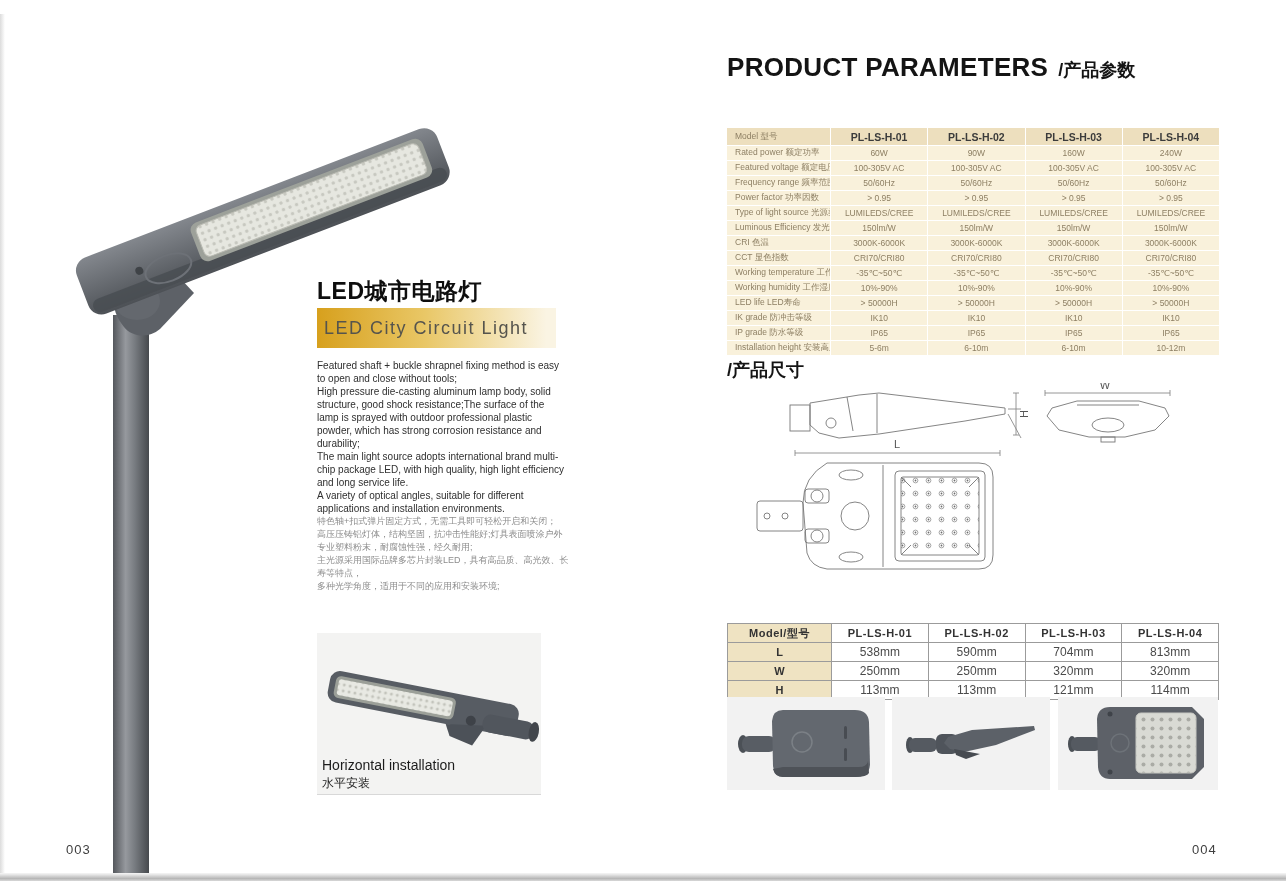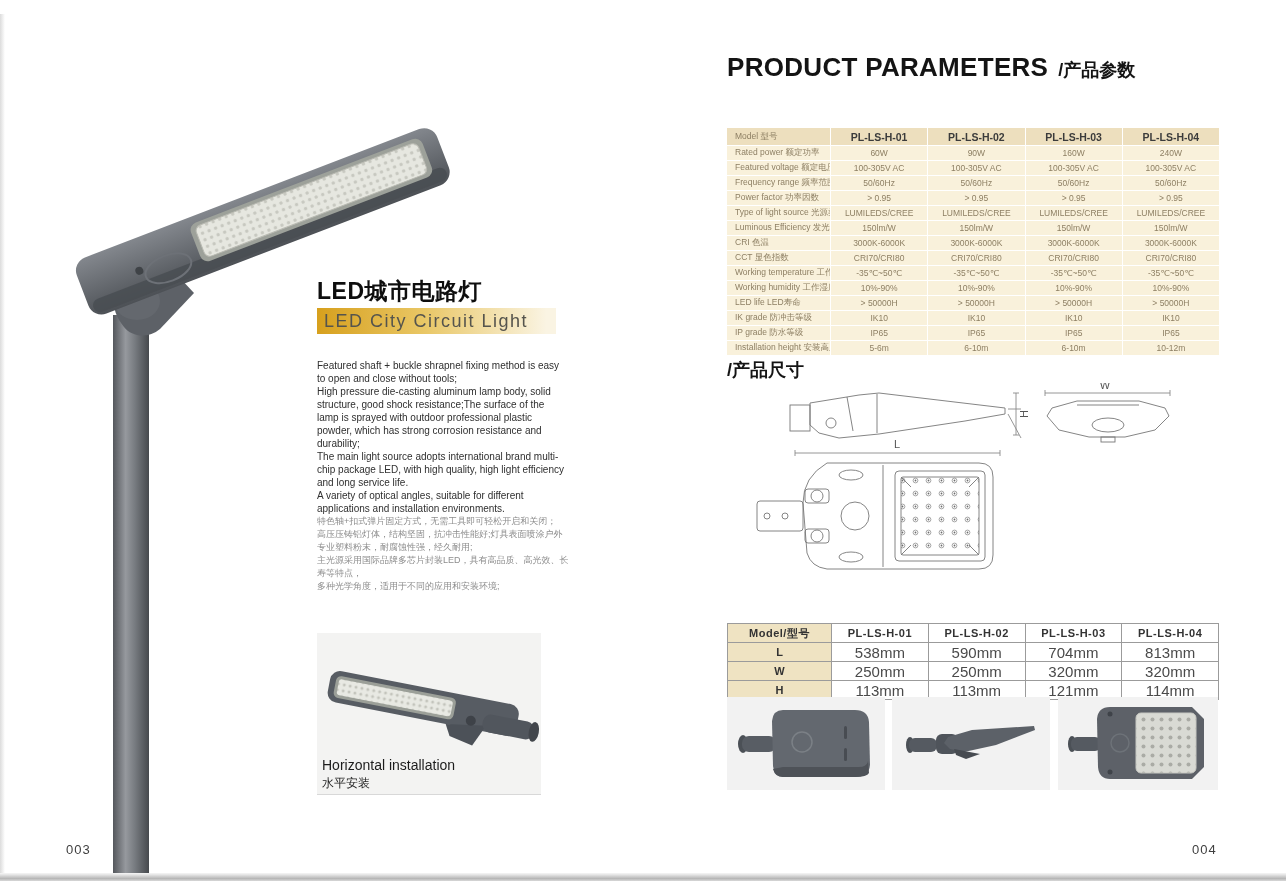--- a/index.html
+++ b/index.html
@@ -6,21 +6,21 @@
   body{font-family:"Liberation Sans","DejaVu Sans",sans-serif;}
   #spread{position:relative;width:1286px;height:881px;background:#ffffff;overflow:hidden;}
   .abs{position:absolute;}
   
   .bottom-edge{position:absolute;left:0;right:0;bottom:0;height:7px;
     background:linear-gradient(to bottom,#ededed,#b6b6b6 65%,#d9d9d9);border-top:1px solid #f1f1f1;}
   .left-edge{position:absolute;left:0;top:14px;bottom:7px;width:5px;
     background:linear-gradient(to right,#dcdcdc,#ffffff);}
   
   .zh-title{left:317px;top:276px;font-size:23px;font-weight:bold;color:#0e0e0e;letter-spacing:0.5px;}
-  .gold-bar{left:317px;top:308px;width:239px;height:26px;
+  .gold-bar{left:317px;top:308px;width:239px;height:40px;
     background:linear-gradient(90deg,#d7a01d 0%,#e9c766 45%,#faf4e3 96%);
     display:flex;align-items:center;padding-left:7px;box-sizing:border-box;
     font-size:18px;color:#55544d;letter-spacing:1.5px;}
   .desc-en{left:317px;top:359px;width:247px;font-size:10px;line-height:13px;color:#2f2f2f;white-space:pre-line;}
   .desc-zh{left:317px;top:515px;width:254px;font-size:9px;line-height:13px;color:#8d8d8d;white-space:pre-line;}
   .small-photo{left:317px;top:633px;width:224px;height:161px;background:#f3f3f2;box-shadow:0 1px 0 #d8d8d8;}
   .cap-en{left:322px;top:757px;font-size:14px;color:#1c1c1c;}
   .cap-zh{left:322px;top:775px;font-size:12px;color:#1c1c1c;}
   .pn{font-size:13px;color:#3f3f3f;letter-spacing:1px;margin-top:24px;}
   
@@ -36,21 +36,21 @@
       font-size:8.5px;color:#8d7f63;overflow:hidden;white-space:nowrap;}
   .pc:last-child{border-right:none;}
   .pl{flex:0 0 104px;justify-content:flex-start;padding-left:8px;box-sizing:border-box;}
   .phead .pc{font-weight:bold;font-size:10.5px;color:#3b3b3b;}
   .phead .pl{font-weight:normal;font-size:8.5px;color:#8d7f63;}
   
   .stable{left:727px;top:583px;width:492px;border-top:1px solid #9b9b9b;border-left:1px solid #9b9b9b;box-sizing:border-box;margin-top:40px;}
   .srow{display:flex;height:19px;}
   .sc{flex:1;border-right:1px solid #9b9b9b;border-bottom:1px solid #9b9b9b;
       display:flex;align-items:center;justify-content:center;
-      font-size:15px;color:#4a4a4a;background:#ffffff;overflow:hidden;white-space:nowrap;}
+      font-size:12px;color:#4a4a4a;background:#ffffff;overflow:hidden;white-space:nowrap;}
   .sl{flex:0 0 103px;background:#efe3c2;font-weight:bold;color:#333333;font-size:11px;}
   .shead .sc{font-weight:bold;font-size:11px;color:#333333;letter-spacing:0.5px;}
   
   .photo{top:697px;height:93px;width:158px;background:#f2f2f2;}
 </style>
 </head>
 <body>
 
 <div id="spread">
 

